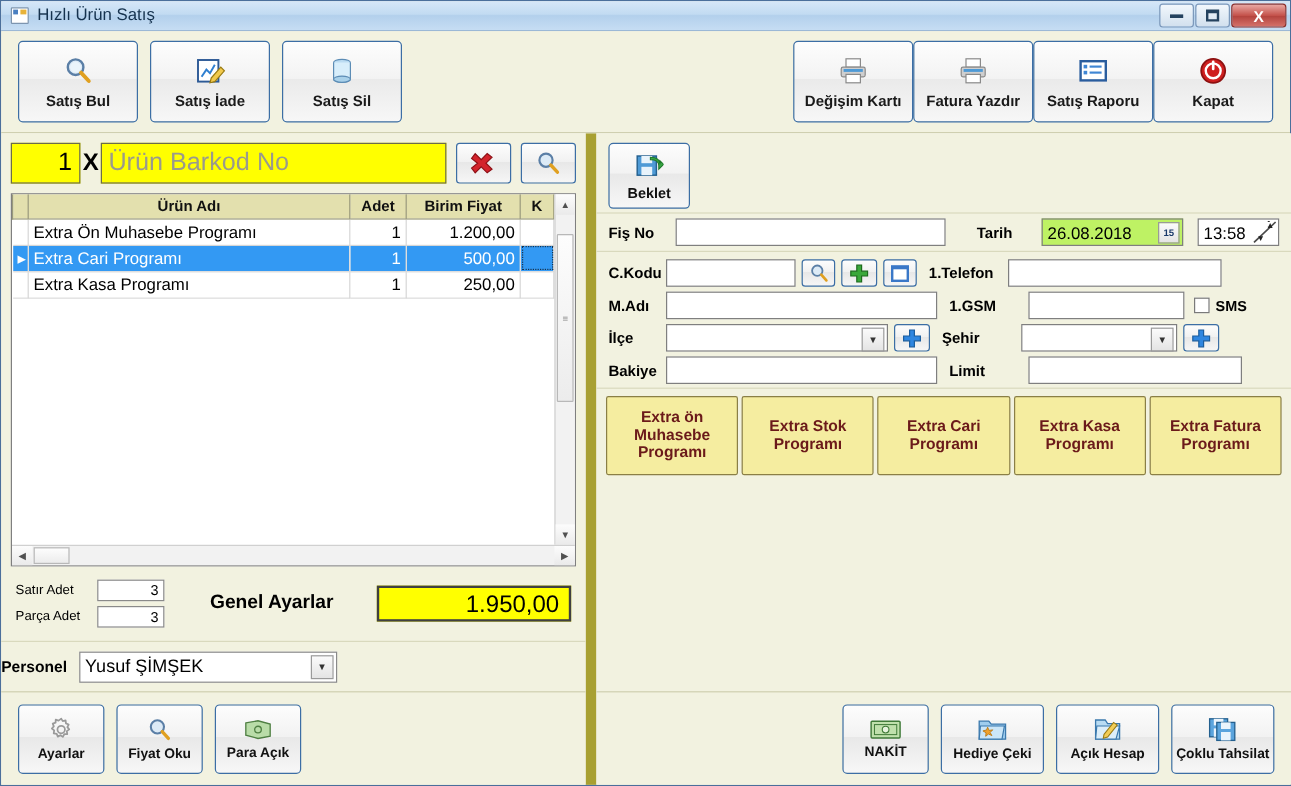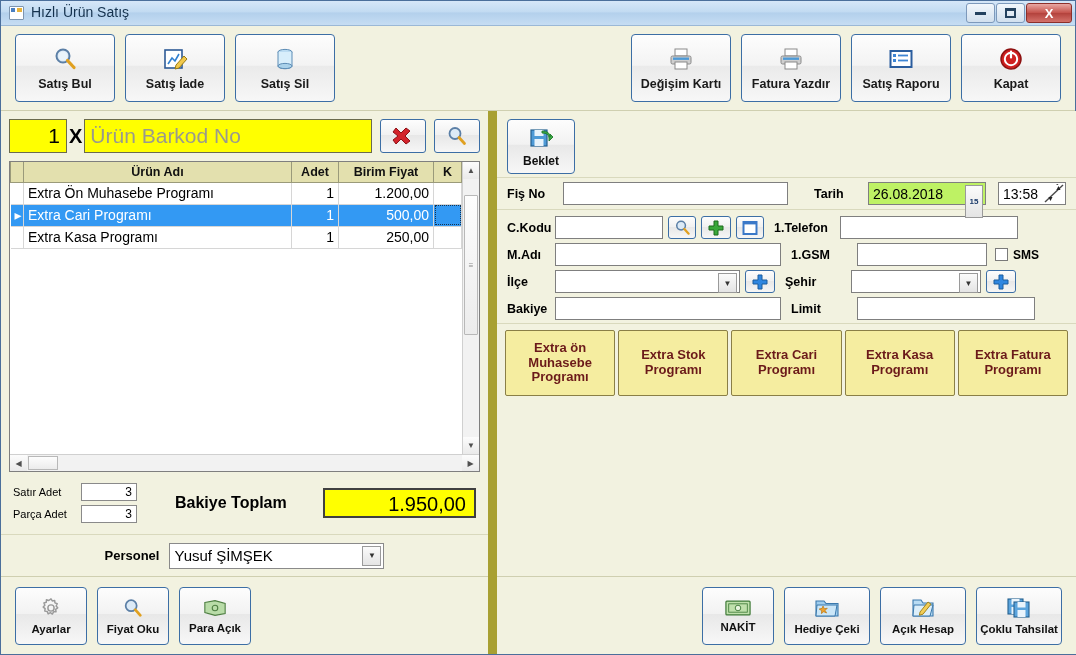--- a/index.html
+++ b/index.html
@@ -66,21 +66,21 @@
   .win-btn .maxglyph{width:11px;height:10px;border:2px solid #24425f;border-top-width:3px;}
 
   
   #toolbar {
     flex:0 0 84px; position:relative;
     background:#f2f2e0; border-bottom:1px solid #cfcfb0;
     padding:8px 14px;
     display:flex; align-items:center;
   }
   #toolbar .left-group { display:flex; gap:10px; }
-  #toolbar .right-group { display:flex; gap:10px; margin-left:auto; }
+  #toolbar .right-group { display:flex; margin-left:auto; }
   .tb-btn {
     width:100px; height:68px; border:1px solid #3c6ea5; border-radius:4px;
     background:linear-gradient(#fdfdfd 0%, #f3f3f3 46%, #eaeaea 47%, #f7f7f7 100%);
     display:flex; flex-direction:column; align-items:center; justify-content:center;
     gap:5px; cursor:pointer;
   }
   .tb-btn .lbl { font-size:12.5px; font-weight:bold; color:#1a1a1a; white-space:nowrap; }
   .tb-icon { width:26px; height:26px; display:block; }
 
   
@@ -163,21 +163,21 @@
   .count-label { font-size:11px; color:#000; width:62px; }
   .count-box { width:56px; height:18px; border:1px solid #8a8a8a; background:#fff;
     font-size:12px; text-align:right; padding-right:4px; line-height:16px; }
   #gt-label { font-size:16px; font-weight:bold; margin-left:14px; color:#000; }
   #gt-value { margin-left:12px; flex:1; height:30px; background:#ffff00;
     border:2px solid #404040; font-size:20px; text-align:right; padding-right:8px;
     line-height:28px; color:#000; }
 
   
   #personel-row { height:42px; flex:0 0 42px; display:flex; align-items:center;
-    padding:0 28px; gap:10px; border-top:1px solid #d9d9bd;justify-content:center; }
+    padding:0 0; gap:10px; border-top:1px solid #d9d9bd; }
   #personel-label { font-size:13px; font-weight:bold; color:#000; }
   #personel-select { width:215px; height:26px; border:1px solid #8a8a8a; background:#fff;
     font-size:15px; padding-left:4px; line-height:24px; display:flex; align-items:center;
     position:relative; color:#000; }
   .combo-arrow { position:absolute; right:2px; top:2px; width:19px; height:20px;
     background:linear-gradient(#fbfbfb,#e4e4e4); border:1px solid #9a9a9a;
     display:flex; align-items:center; justify-content:center; font-size:8px; color:#333; }
 
   
   #left-bottom { height:78px; flex:0 0 78px; display:flex; align-items:center;
@@ -204,21 +204,21 @@
     padding:0 10px; gap:8px; border-top:1px solid #d9d9bd; border-bottom:1px solid #d9d9bd; }
   .fld-label { font-size:12.5px; font-weight:bold; color:#000; }
   .txt { border:1px solid #7f7f7f; background:#fff; height:23px; font-size:13px;
     padding:0 4px; line-height:21px; color:#000; font-family:"Liberation Sans",sans-serif; }
   #fisno-label { width:48px; }
   #fisno-input { width:225px; }
   #tarih-label { width:46px; margin-left:18px; }
   #date-box { width:118px; position:relative; display:flex; align-items:center;
     border:1px solid #7f7f7f; background:#bef264; height:23px; }
   #date-text { font-size:14px; padding-left:4px; color:#000; }
-  #cal-btn { position:absolute; right:2px; top:2px; width:18px; height:33px;
+  #cal-btn { position:absolute; right:2px; top:2px; width:18px; height:18px;
     background:linear-gradient(#fbfbfb,#e4e4e4); border:1px solid #9a9a9a;
     display:flex; align-items:center; justify-content:center; font-size:8px; color:#1a3a6a; font-weight:bold;}
   #time-box { width:68px; margin-left:4px; position:relative; display:flex; align-items:center;
     border:1px solid #7f7f7f; background:#fff; height:23px; }
   #time-text { font-size:14px; padding-left:4px; color:#000; }
   #time-spin { position:absolute; right:1px; top:1px; width:20px; height:19px; }
 
   #cust-block { flex:0 0 108px; border-bottom:1px solid #d9d9bd; padding:5px 10px 0 10px; }
   .crow { display:flex; align-items:center; height:25px; margin-bottom:2px; }
   .crow .l1 { width:48px; font-size:12.5px; font-weight:bold; color:#000; }
@@ -435,21 +435,21 @@
         <div id="counts">
           <div class="count-line">
             <span class="count-label">Satır Adet</span>
             <span class="count-box">3</span>
           </div>
           <div class="count-line">
             <span class="count-label">Parça Adet</span>
             <span class="count-box">3</span>
           </div>
         </div>
-        <div id="gt-label">Bakiye Toplam</div>
+        <div id="gt-label">Genel Ayarlar</div>
         <div id="gt-value">1.950,00</div>
       </div>
 
       <div id="personel-row">
         <div id="personel-label">Personel</div>
         <div id="personel-select">
           <span>Yusuf ŞİMŞEK</span>
           <span class="combo-arrow">▼</span>
         </div>
       </div>

